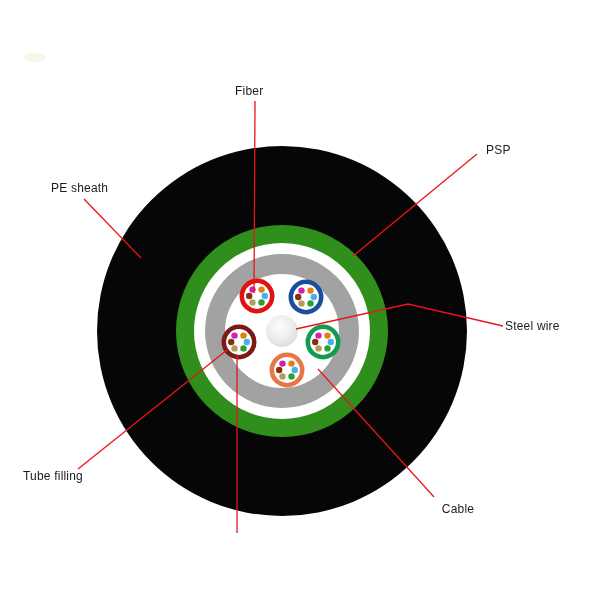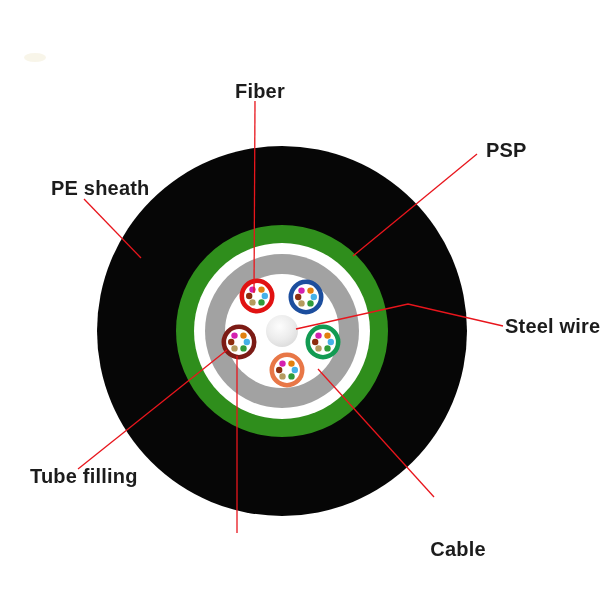--- a/index.html
+++ b/index.html
@@ -6,35 +6,34 @@
   .stage{
     position:relative;
     width:600px;height:600px;
     background:#ffffff;
     overflow:hidden;
     font-family:"Liberation Sans", sans-serif;
   }
   .stage svg{position:absolute;left:0;top:0;width:600px;height:600px;}
   .lbl{
     position:absolute;
-    font-size:20px;
+    font-size:12px;
     line-height:20px;
     color:#1c1c1c;
     letter-spacing:0.2px;
     white-space:nowrap;
-    font-weight:bold;
   }
   .lbl span{display:block;}
   .lbl-fiber{left:235px;top:81px;}
   .lbl-psp{left:486px;top:140px;}
   .lbl-pe-sheath{left:31px;top:178px;margin-left:20px;}
   .lbl-steel-wire{left:505px;top:316px;}
-  .lbl-tube-filling{left:30px;top:464px;line-height:25px;}
+  .lbl-tube-filling{left:23px;top:464px;line-height:25px;}
   .lbl-loose-tube{left:194px;top:533px;}
-  .lbl-cable-filling{left:378px;top:495px;width:160px;text-align:center;line-height:28px;margin-top:40px;}
+  .lbl-cable-filling{left:378px;top:495px;width:160px;text-align:center;line-height:28px;}
   .artifact{
     position:absolute;left:24px;top:53px;width:22px;height:9px;
     background:#f6f2e3;border-radius:50%;opacity:0.8;
   }
 </style>
 </head>
 <body>
 
 <div class="stage">
   <svg id="diagram-svg" viewBox="0 0 600 600">

